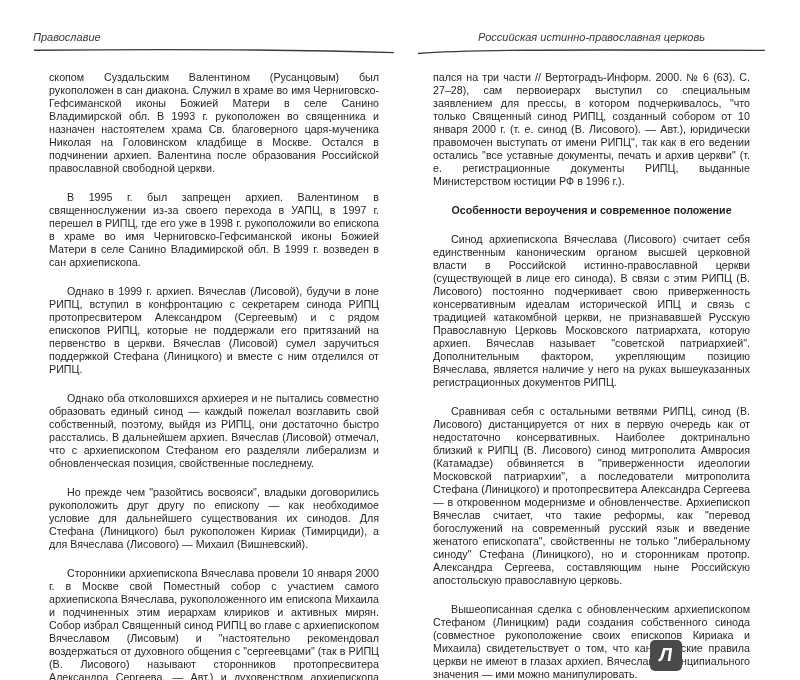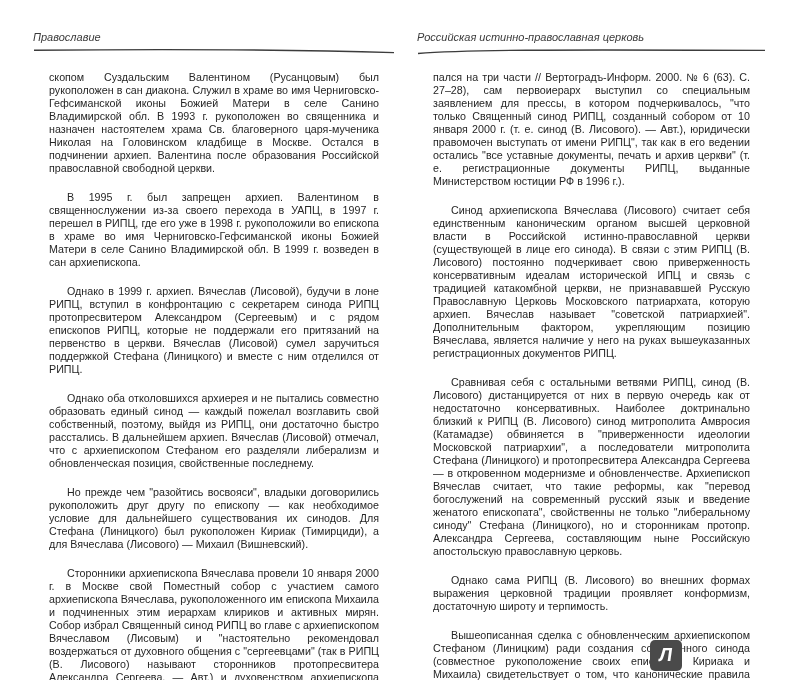--- a/index.html
+++ b/index.html
@@ -22,21 +22,21 @@
   .page-left  { left: 33px;  width: 362px; }
   .page-right { left: 417px; width: 349px; }
 
   .running-header {
     font-style: italic;
     font-size: 11px;
     line-height: 14px;
     color: #3a3a3a;
     white-space: nowrap;
   }
-  .page-right .running-header { text-align: left; }
+  .page-right .running-header { text-align: center; }
 
   .rule { display: block; width: 100%; height: 8px; margin-top: 3px; }
   .rule path { stroke: #3c3c3c; stroke-width: 1.4; fill: none; }
 
   .page-body {
     margin-top: 8px;
     font-size: 10.7px;
     line-height: 13px;
     text-align: justify;
     letter-spacing: 0px;
@@ -103,23 +103,23 @@
     </div>
   </section>
 
   <section class="page page-right">
     <div class="running-header">Российская истинно-православная церковь</div>
     <svg class="rule" viewBox="0 0 349 8" preserveAspectRatio="none" aria-hidden="true">
       <path d="M1,6.5 C45,2.8 130,2.4 348,3.4"></path>
     </svg>
     <div class="page-body">
       <p class="continued">пался на три части // Вертоградъ-Информ. 2000. № 6 (63). С. 27–28), сам первоиерарх выступил со специальным заявлением для прессы, в котором подчеркивалось, "что только Священный синод РИПЦ, созданный собором от 10 января 2000 г. (т. е. синод (В. Лисового). — Авт.), юридически правомочен выступать от имени РИПЦ", так как в его ведении остались "все уставные документы, печать и архив церкви" (т. е. регистрационные документы РИПЦ, выданные Министерством юстиции РФ в 1996 г.).</p>
+      <h3 class="section-heading">Особенности вероучения и современное положение</h3>
       <p>Синод архиепископа Вячеслава (Лисового) считает себя единственным каноническим органом высшей церковной власти в Российской истинно-православной церкви (существующей в лице его синода). В связи с этим РИПЦ (В. Лисового) постоянно подчеркивает свою приверженность консервативным идеалам исторической ИПЦ и связь с традицией катакомбной церкви, не признававшей Русскую Православную Церковь Московского патриархата, которую архиеп. Вячеслав называет "советской патриархией". Дополнительным фактором, укрепляющим позицию Вячеслава, является наличие у него на руках вышеуказанных регистрационных документов РИПЦ.</p>
       <p>Сравнивая себя с остальными ветвями РИПЦ, синод (В. Лисового) дистанцируется от них в первую очередь как от недостаточно консервативных. Наиболее доктринально близкий к РИПЦ (В. Лисового) синод митрополита Амвросия (Катамадзе) обвиняется в "приверженности идеологии Московской патриархии", а последователи митрополита Стефана (Линицкого) и протопресвитера Александра Сергеева — в откровенном модернизме и обновленчестве. Архиепископ Вячеслав считает, что такие реформы, как "перевод богослужений на современный русский язык и введение женатого епископата", свойственны не только "либеральному синоду" Стефана (Линицкого), но и сторонникам протопр. Александра Сергеева, составляющим ныне Российскую апостольскую православную церковь.</p>
-      <p>Однако сама РИПЦ (В. Лисового) во внешних формах выражения церковной традиции проявляет конформизм, достаточную широту и терпимость.</p>
       <p>Вышеописанная сделка с обновленческим архиепископом Стефаном (Линицким) ради создания собственного синода (совместное рукоположение своих епископов Кириака и Михаила) свидетельствует о том, что канонические правила церкви не имеют в глазах архиеп. Вячеслава принципиального значения — ими можно манипулировать.</p>
     </div>
   </section>
 
   <div class="watermark">
     <span class="logo-letter">Л</span>
   </div>
 
 </div>
 

